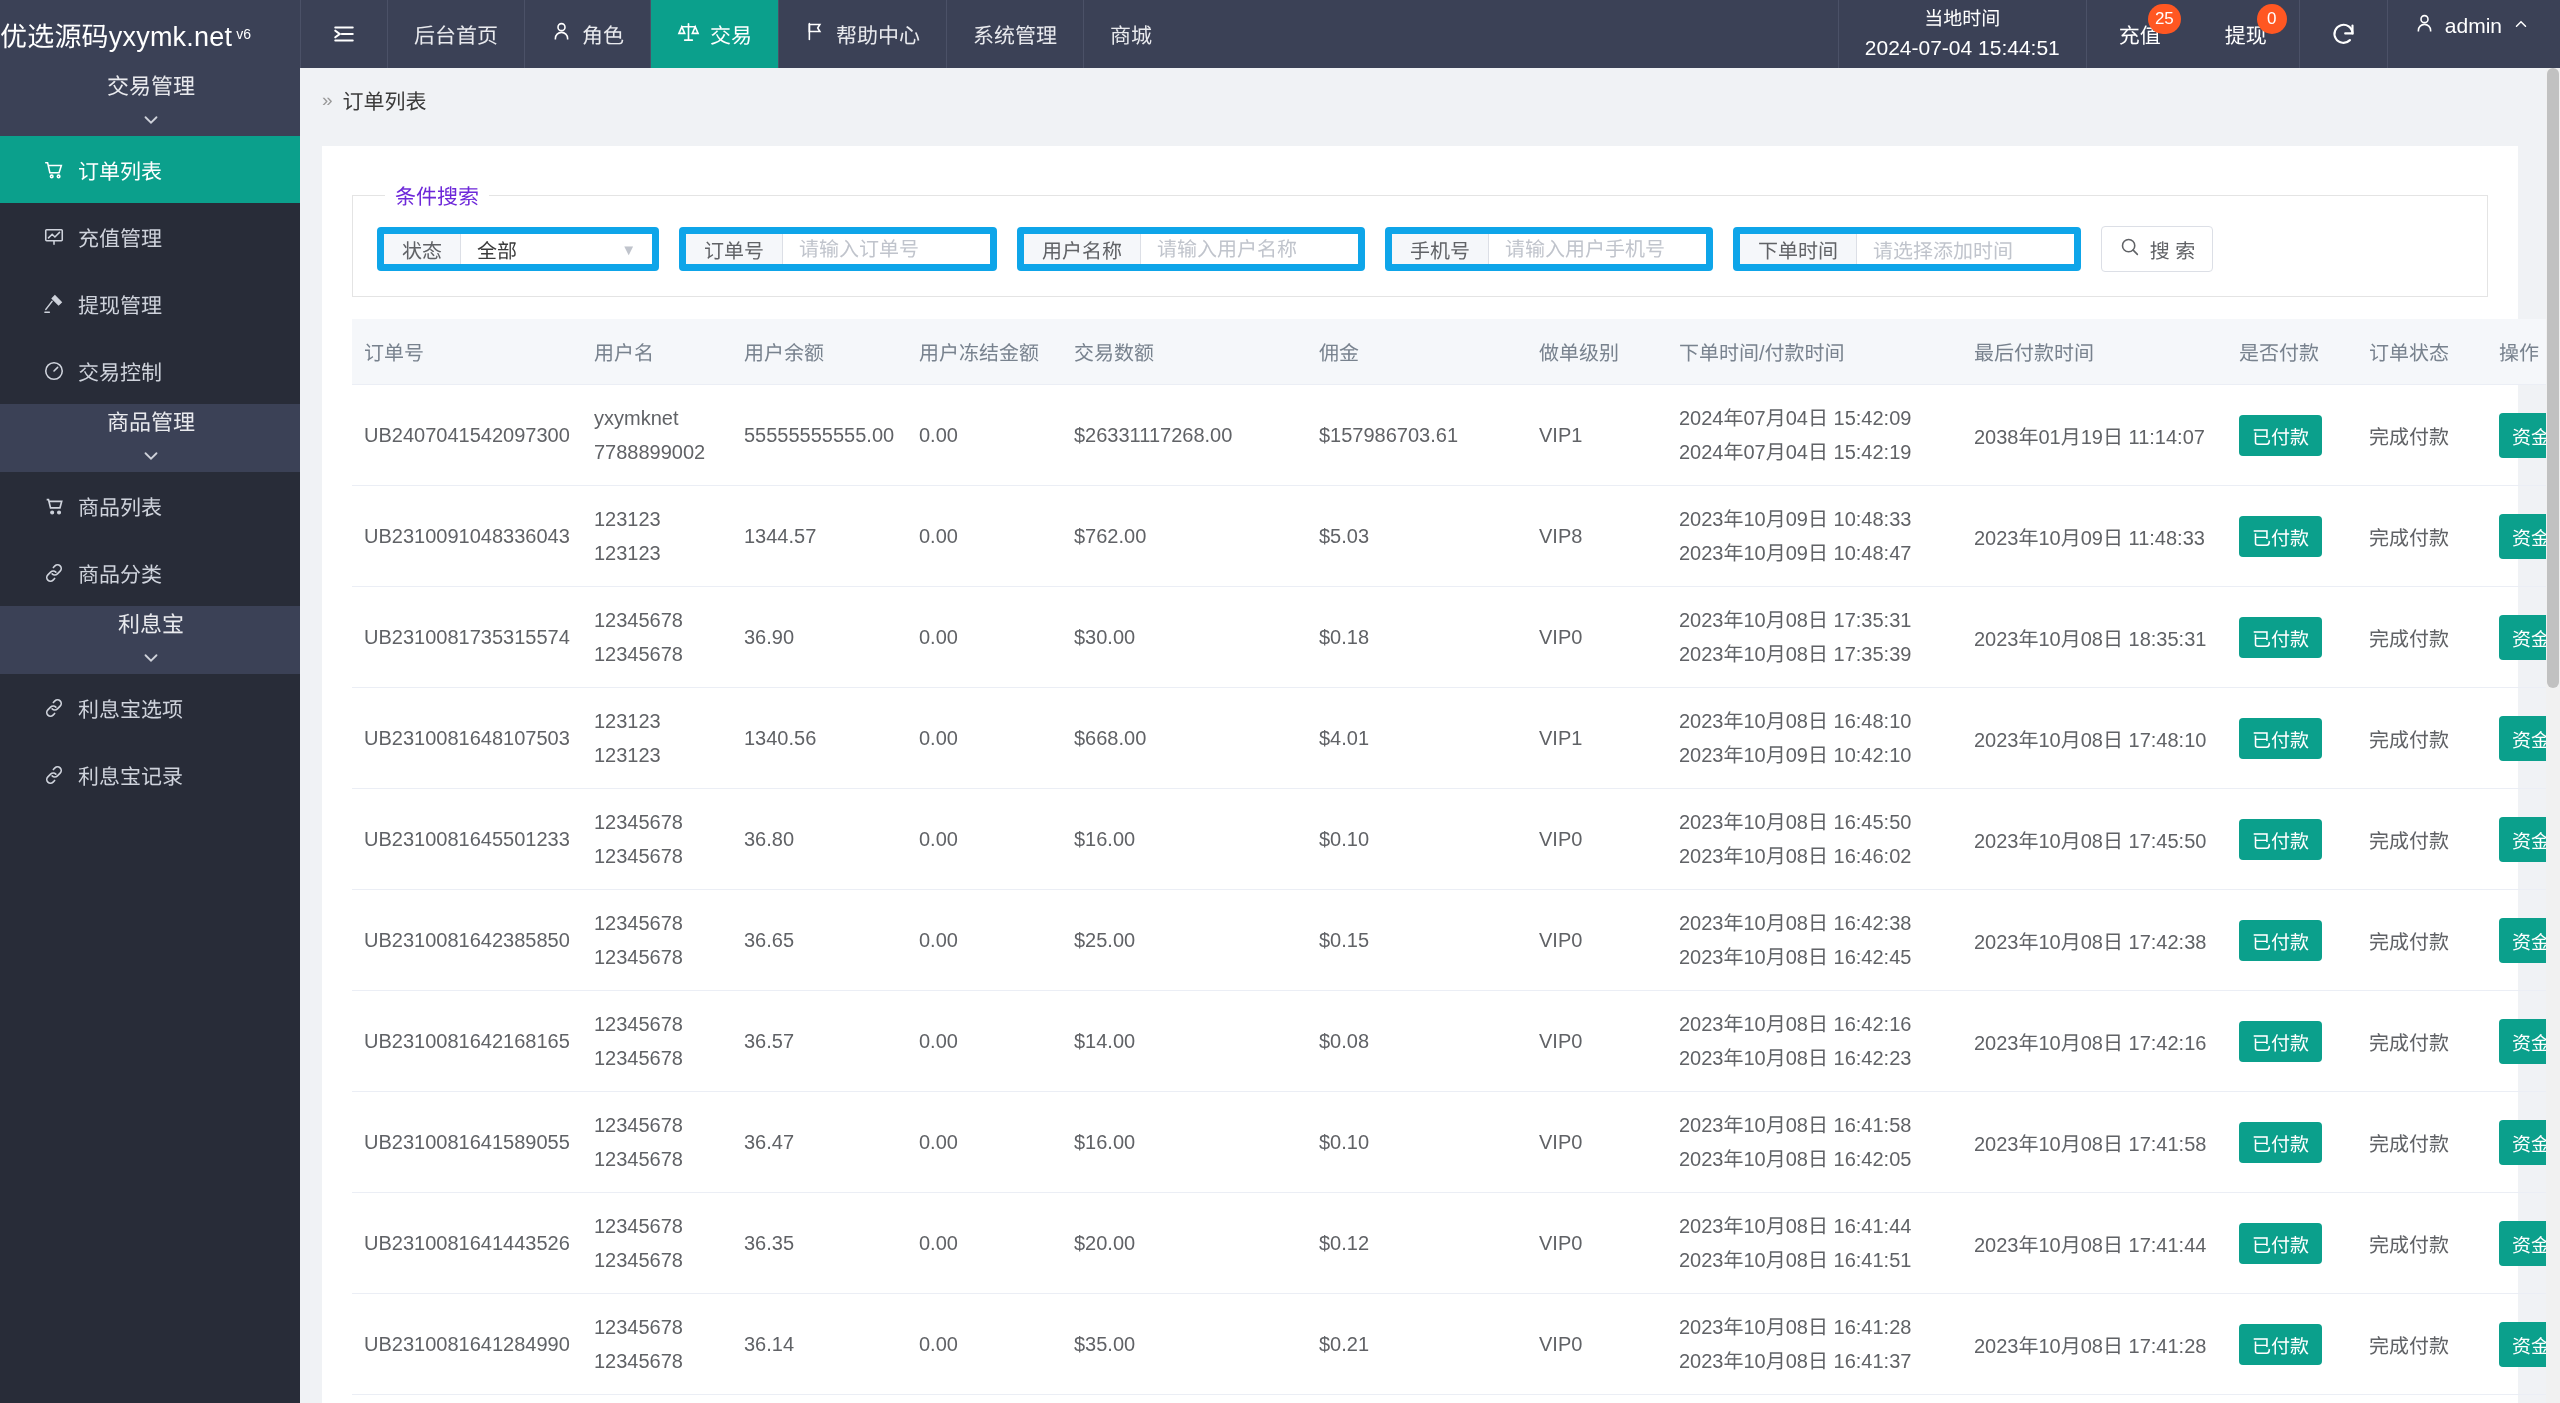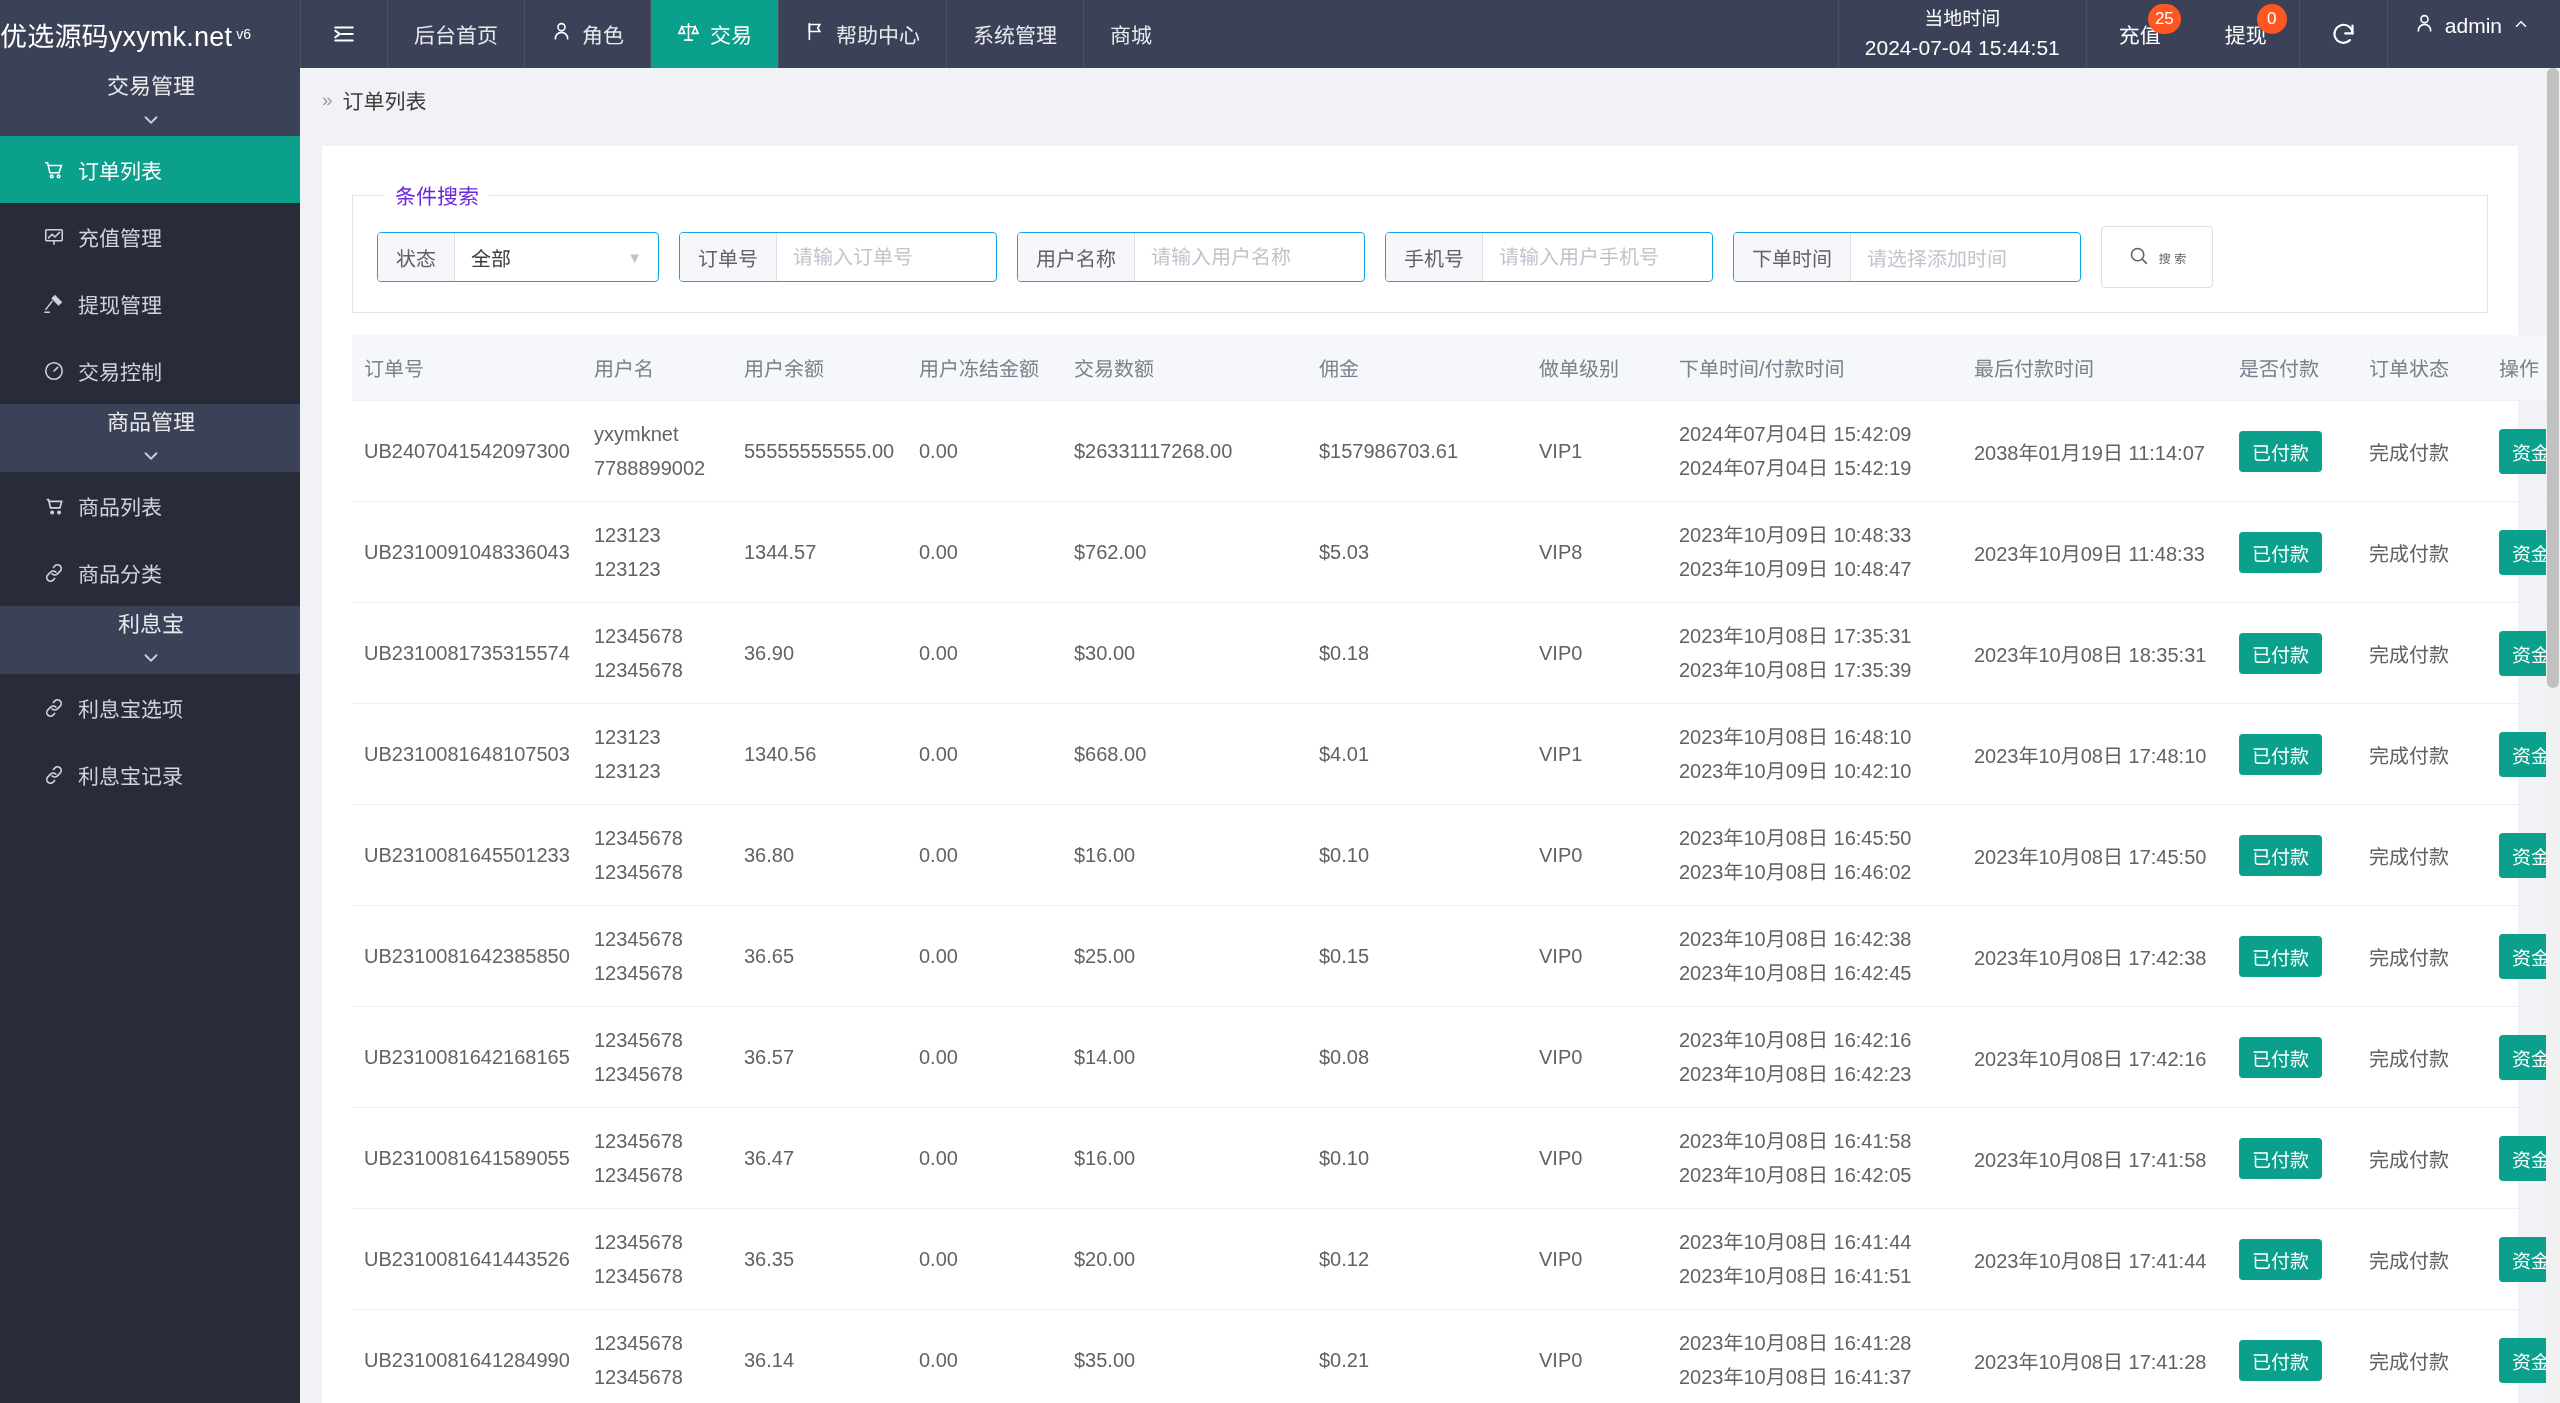--- a/index.html
+++ b/index.html
@@ -117,44 +117,44 @@
   
   #search-panel {
     border: 1px solid #e4e4e4;
     margin: 8px 0 0 0;
     padding: 10px 24px 24px 24px;
   }
   #search-panel legend {
     font-size: 21px; color: #6d28d9; padding: 0 10px; margin-left: 8px;
   }
   #search-row { display: flex; align-items: center; gap: 20px; padding-top: 6px; }
-  .field { display: flex; height: 50px; border: 1px solid #0ea5e9; border-radius: 4px; overflow: hidden; background: #fff;}
+  .field { display: flex; height: 44px; border: 7px solid #0ea5e9; border-radius: 4px; overflow: hidden; background: #fff;}
   .field .flabel {
     background: #f5f7fa; border-right: 1px solid #dcdfe6;
     display: flex; align-items: center; padding: 0 18px;
     font-size: 20px; color: #606266; white-space: nowrap;
   }
   .field .fbox {
     display: flex; align-items: center; padding: 0 16px;
     font-size: 20px; color: #c0c4cc; white-space: nowrap;
   }
   .field input { border: none; outline: none; font-size: 20px; font-family: inherit; color:#3a3a3a; background: transparent; height:100%; padding:0 16px; }
   .field input::placeholder { color: #c0c4cc; }
   .select-field { width: 282px; }
   .select-field .fsel { flex:1; display:flex; align-items:center; justify-content:space-between; padding: 0 16px; font-size:20px; color:#3a3a3a; cursor:pointer;}
   .select-field .caret { color: #c0c4cc; font-size: 15px; }
   .f-order { width: 318px; }  .f-order input { width: 210px; }
   .f-user  { width: 348px; }  .f-user input  { width: 220px; }
   .f-phone { width: 328px; }  .f-phone input { width: 230px; }
   .f-time  { width: 348px; }  .f-time .fbox { cursor: pointer; }
   #search-btn {
-    height: 62px; min-width: 112px;
+    height: 46px; min-width: 112px;
     border: 1px solid #dcdfe6; border-radius: 4px; background: #fff;
     display: flex; align-items: center; justify-content: center; gap: 10px;
-    font-size: 12px; color: #606266; cursor: pointer;
+    font-size: 20px; color: #606266; cursor: pointer;
     padding: 0 8px;
   }
 
   
   #tbl-wrap { margin-top: 22px; }
   table#orders { width: 100%; border-collapse: collapse; table-layout: fixed; }
   table#orders thead th {
     background: #f5f7fa;
     color: #78828e;
     font-weight: normal;

